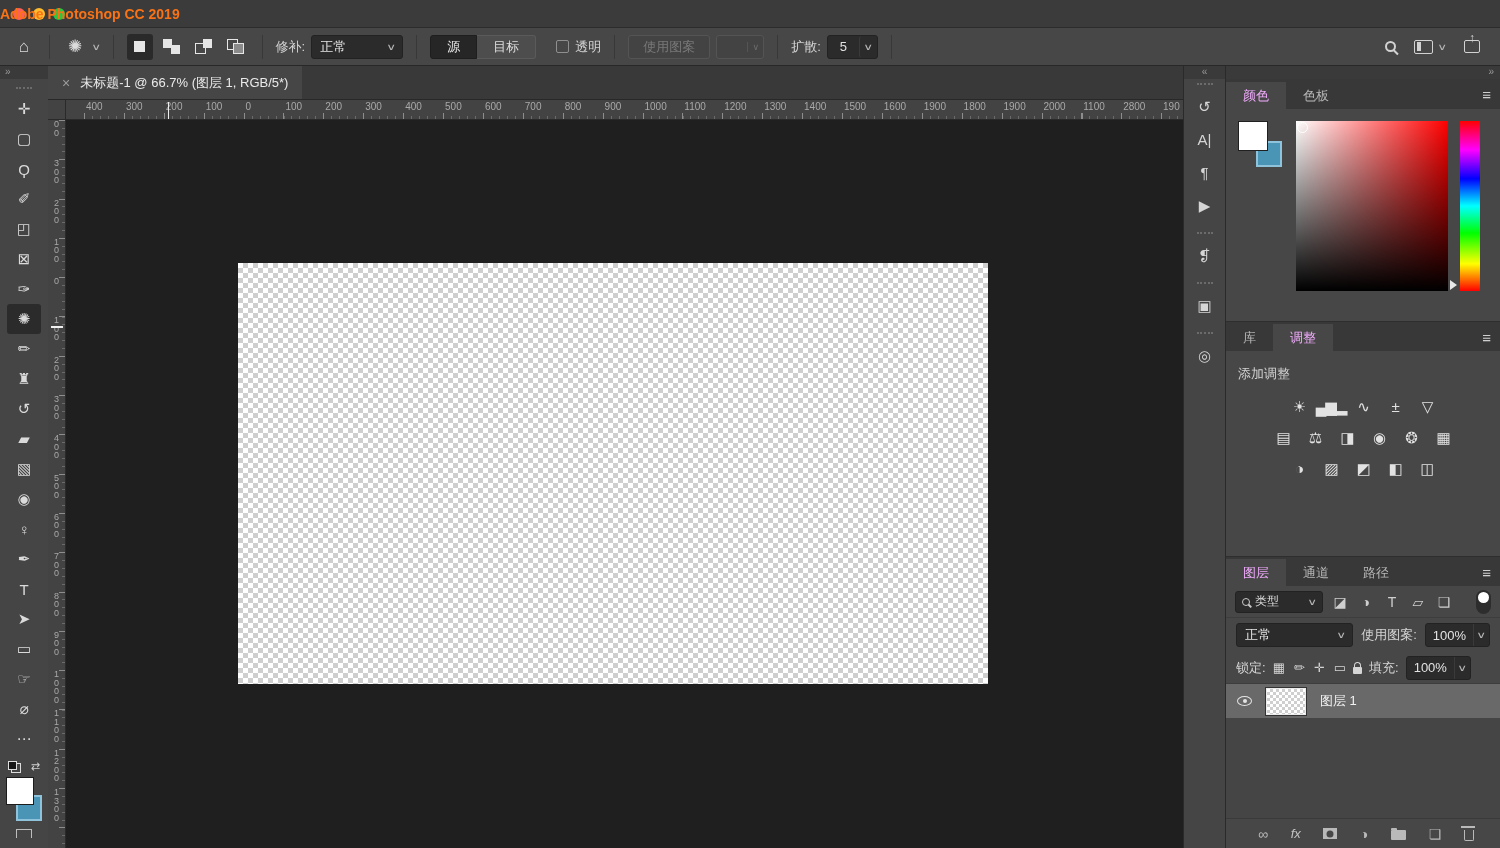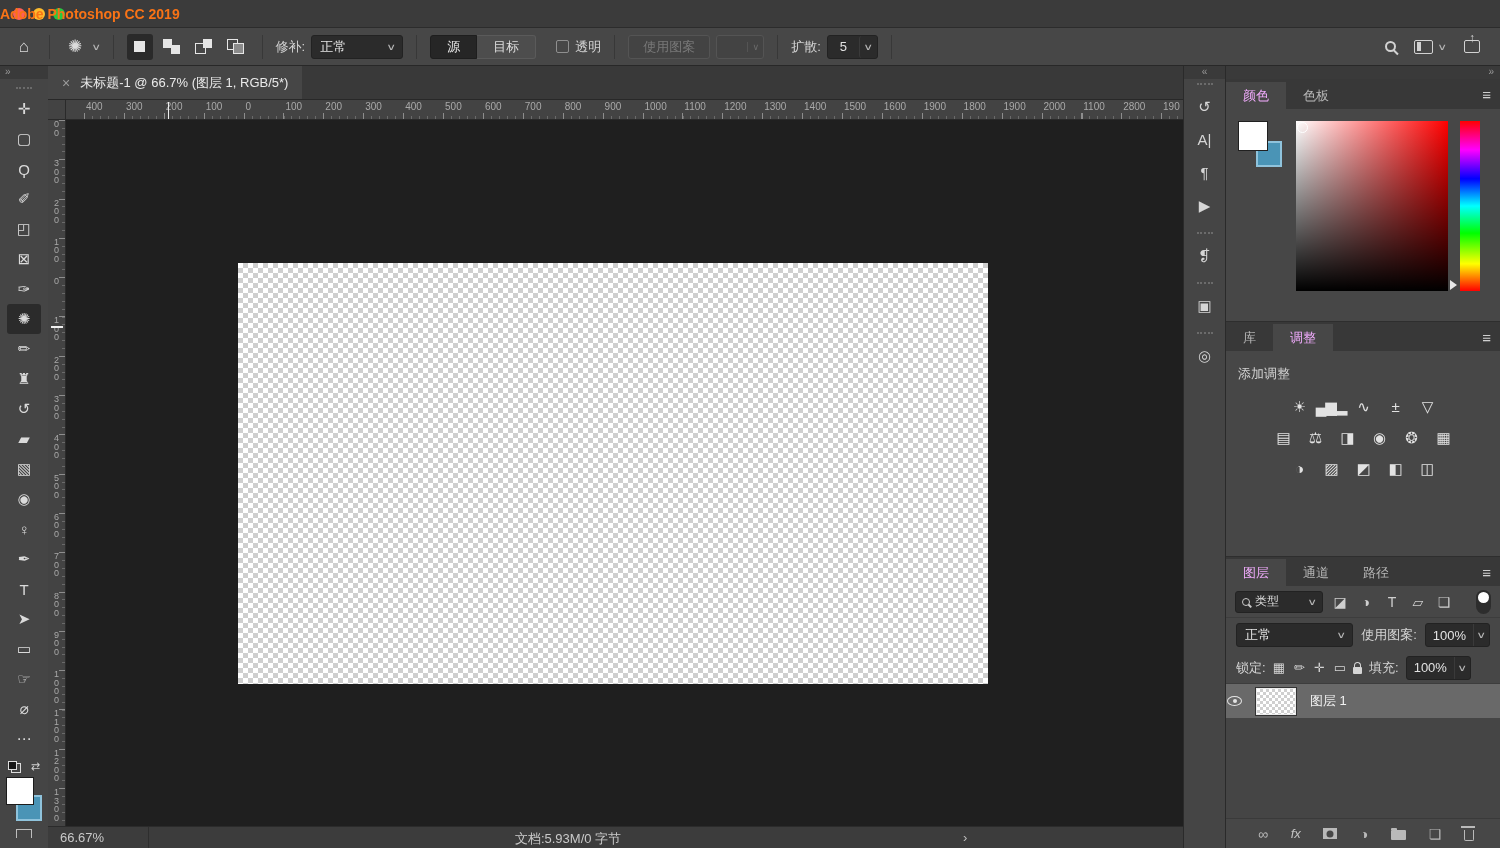--- a/index.html
+++ b/index.html
@@ -144,21 +144,21 @@
   .blend-dd{width:158px;height:24px;background:#2b2b2b;border:1px solid #222;border-radius:3px;display:flex;align-items:center;justify-content:space-between;padding:0 8px;font-size:13px;color:#e2e2e2}
   .val-dd{height:24px;background:#2b2b2b;border:1px solid #222;border-radius:3px;display:flex;align-items:center}
   .val-dd .v{padding:0 7px;font-size:13px;color:#e2e2e2}
   .val-dd .c{width:16px;align-self:stretch;display:flex;align-items:center;justify-content:center;border-left:1px solid #3a3a3a}
   .llock{height:32px;display:flex;align-items:center;padding:0 10px;gap:7px;border-bottom:1px solid #3d3d3d}
   .lockicons{display:flex;gap:9px;align-items:center}
   .lockicons span{font-size:13px;color:#d5d5d5}
   .padlock{width:9px;height:7px;background:#d5d5d5;border-radius:1px;position:relative;margin-top:5px}
   .padlock::before{content:"";position:absolute;top:-5px;left:1px;width:5px;height:5px;border:1.5px solid #d5d5d5;border-bottom:none;border-radius:4px 4px 0 0}
   .llist{flex:1;background:#454545;min-height:0}
-  .lrow{height:34px;background:#696969;display:flex;align-items:center;gap:14px;padding-left:1px}
+  .lrow{height:34px;background:#696969;display:flex;align-items:center;gap:14px;padding-left:11px}
   .eyeicon{width:15px;height:10px;border:1.5px solid #e4e4e4;border-radius:50%;position:relative;flex-shrink:0}
   .eyeicon::after{content:"";position:absolute;left:50%;top:50%;transform:translate(-50%,-50%);width:4px;height:4px;border-radius:50%;background:#e4e4e4}
   .lthumb{width:40px;height:27px;border:1.5px solid #ececec;outline:1px solid #333;background-size:6px 6px !important;background-position:0 0,3px 3px !important;flex-shrink:0}
   .lname{font-size:13px;color:#f2f2f2}
   .lbottom{height:30px;border-top:1px solid #3a3a3a;display:flex;align-items:center;justify-content:space-between;padding:0 26px 0 32px}
   .lbottom .g{font-size:14px;color:#b9b9b9}
   .lbottom .fx{font-style:italic;font-size:13px;color:#c4c4c4}
   .maskic{width:14px;height:11px;background:#b9b9b9;position:relative}
   .maskic::after{content:"";position:absolute;left:50%;top:50%;transform:translate(-50%,-50%);width:7px;height:7px;border-radius:50%;background:#474747}
   .folderic{width:15px;height:10px;background:#b9b9b9;border-radius:1px;position:relative;margin-top:3px}
@@ -317,26 +317,20 @@
             <span data-name="ruler-number">1100</span>
             <span data-name="ruler-number">1200</span>
             <span data-name="ruler-number">1300</span>
           </div>
         <div class="vmarker" data-name="cursor-position-marker"></div>
       </div>
       <div class="viewport" data-name="canvas-viewport">
         <div class="canvas checker" data-name="canvas-transparent-layer"></div>
       </div>
     </div>
-    <div class="statusbar" data-name="status-bar">
-      <span class="zoomfield" data-name="zoom-level-field">66.67%</span>
-      <span class="sb-sep" data-name="divider"></span>
-      <span class="docinfo" data-name="document-size-info">文档:5.93M/0 字节</span>
-      <span class="sb-chev" data-name="status-chevron-icon">›</span>
-    </div>
   </div>
 
   <div class="dockstrip" data-name="collapsed-panel-dock">
     <div class="ds-top" data-name="collapse-dock-button">«</div>
     <span class="grip" data-name="drag-grip"></span>
     <div class="dgroup">
         <span data-name="history-panel-icon">↺</span>
         <span data-name="character-panel-icon">A|</span>
         <span data-name="paragraph-panel-icon">¶</span>
         <span data-name="actions-panel-icon">▶</span>

